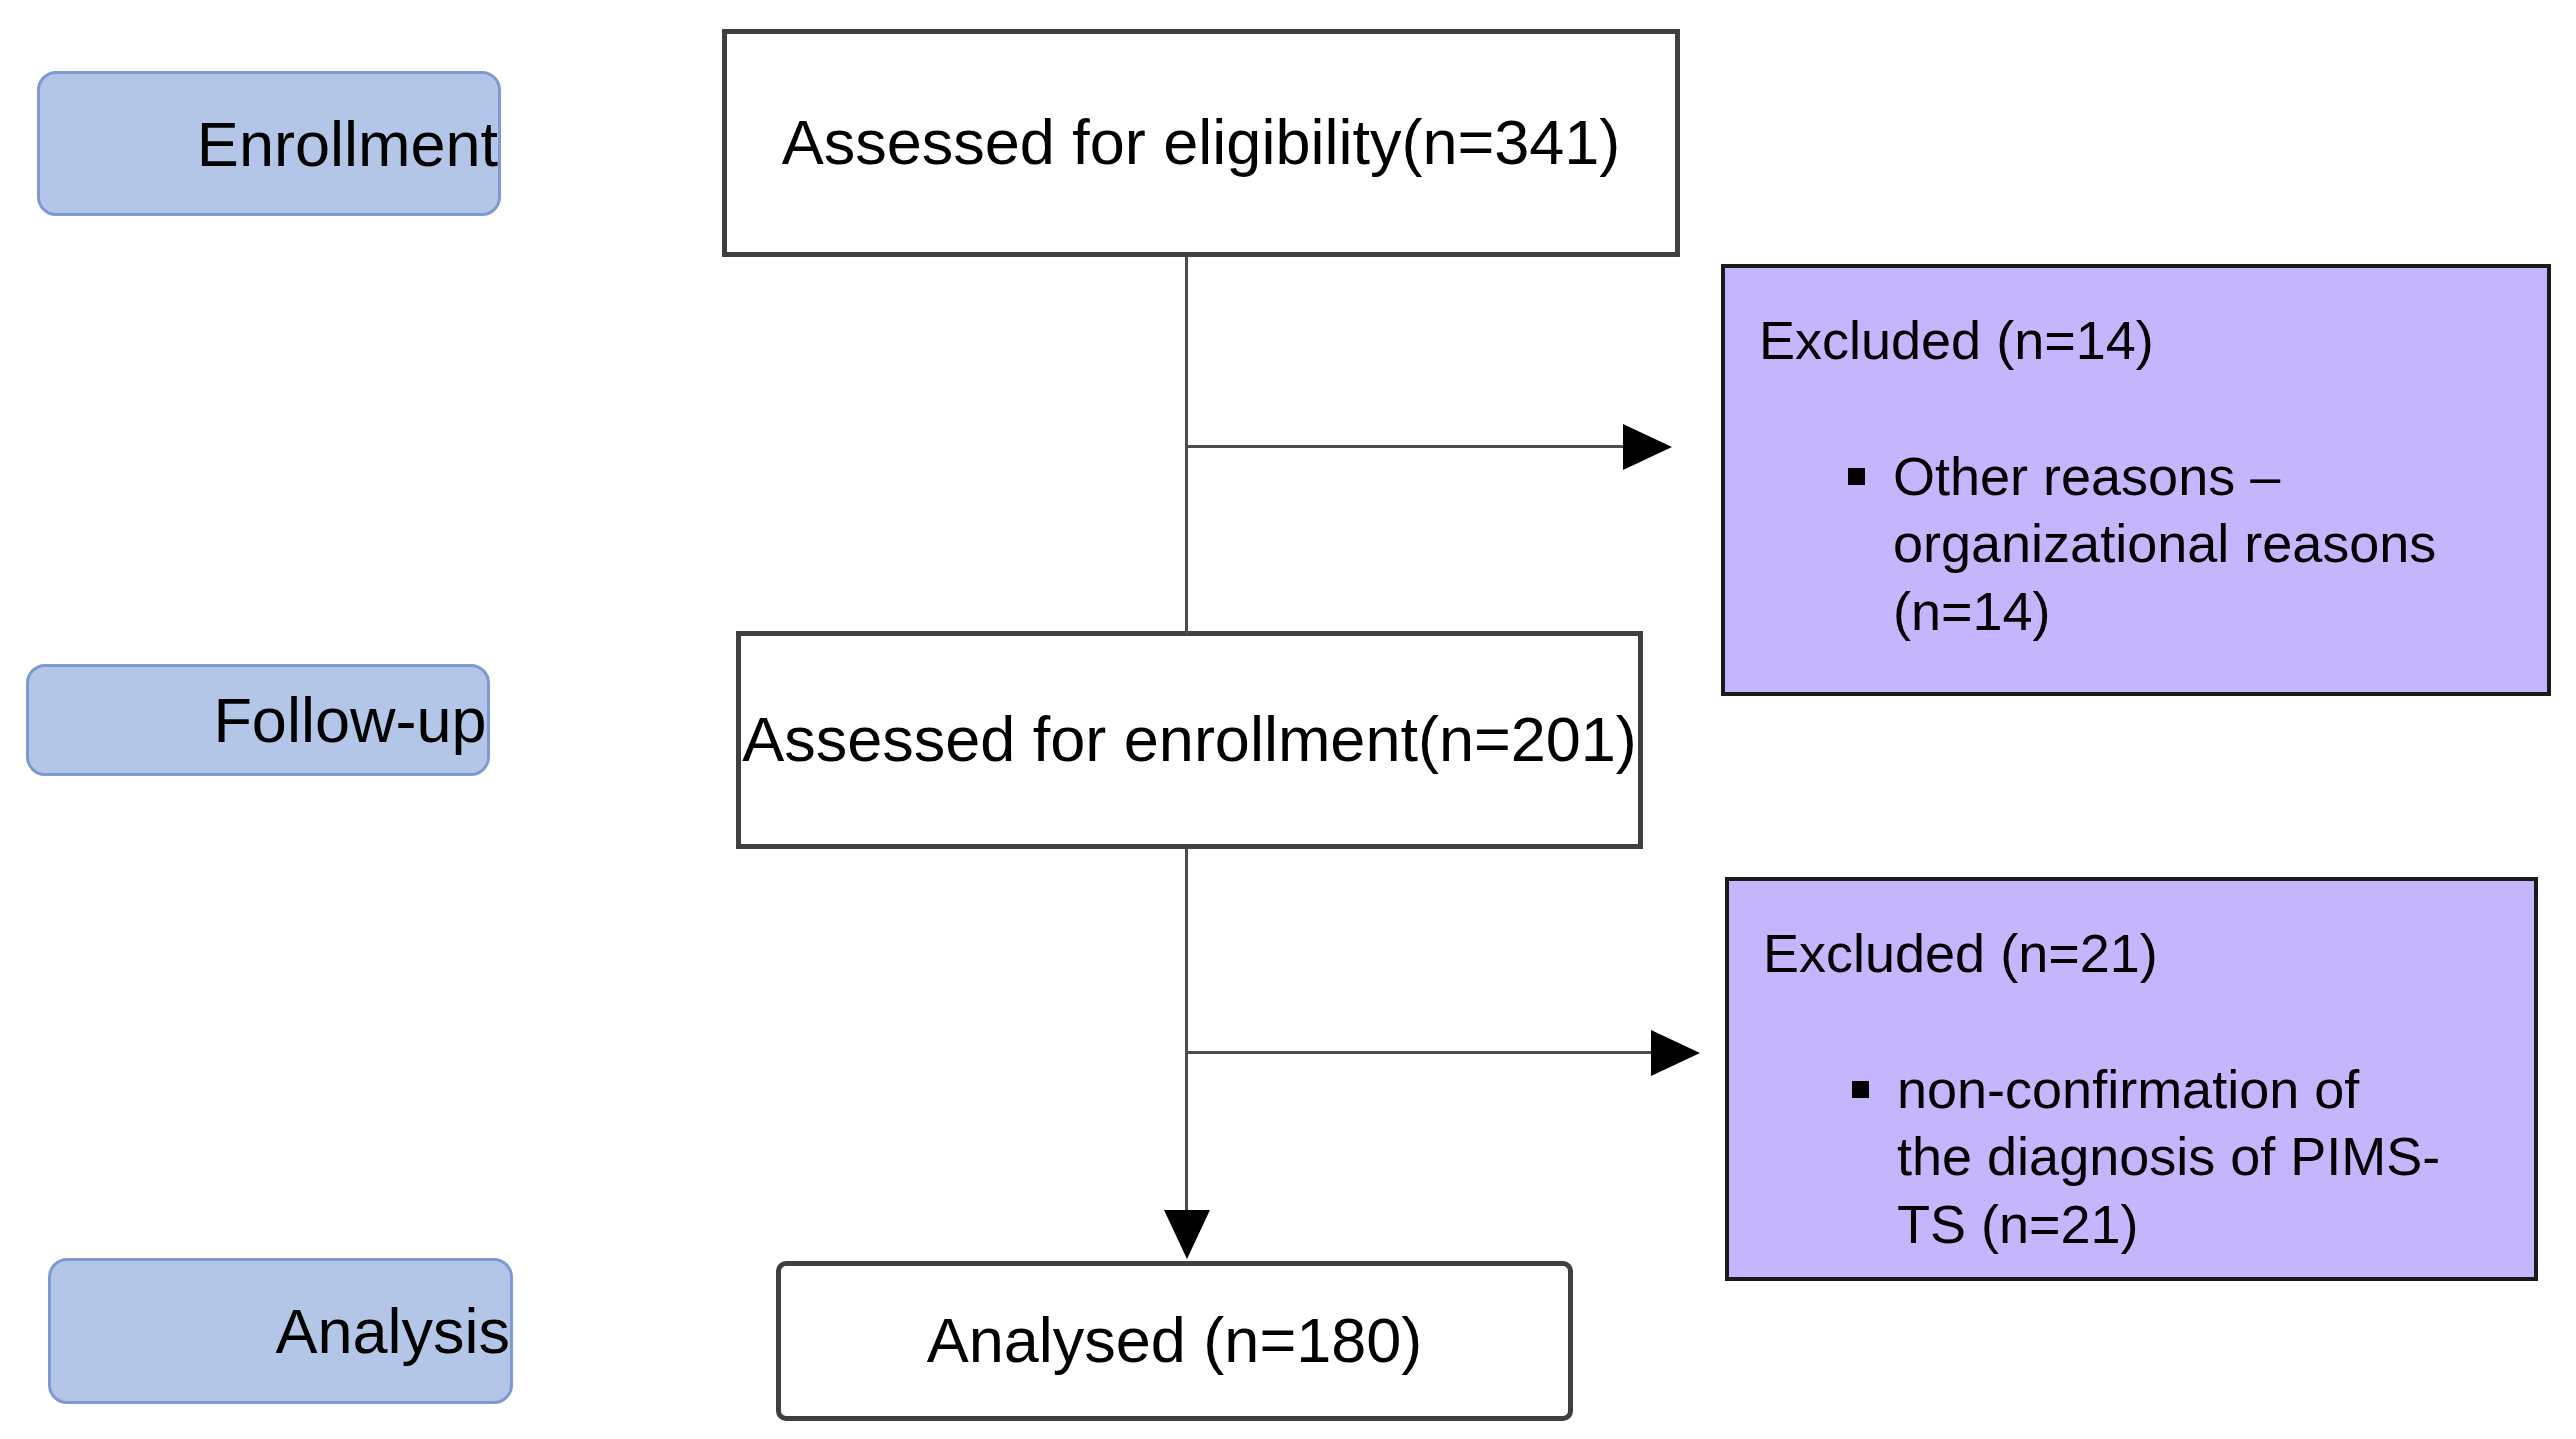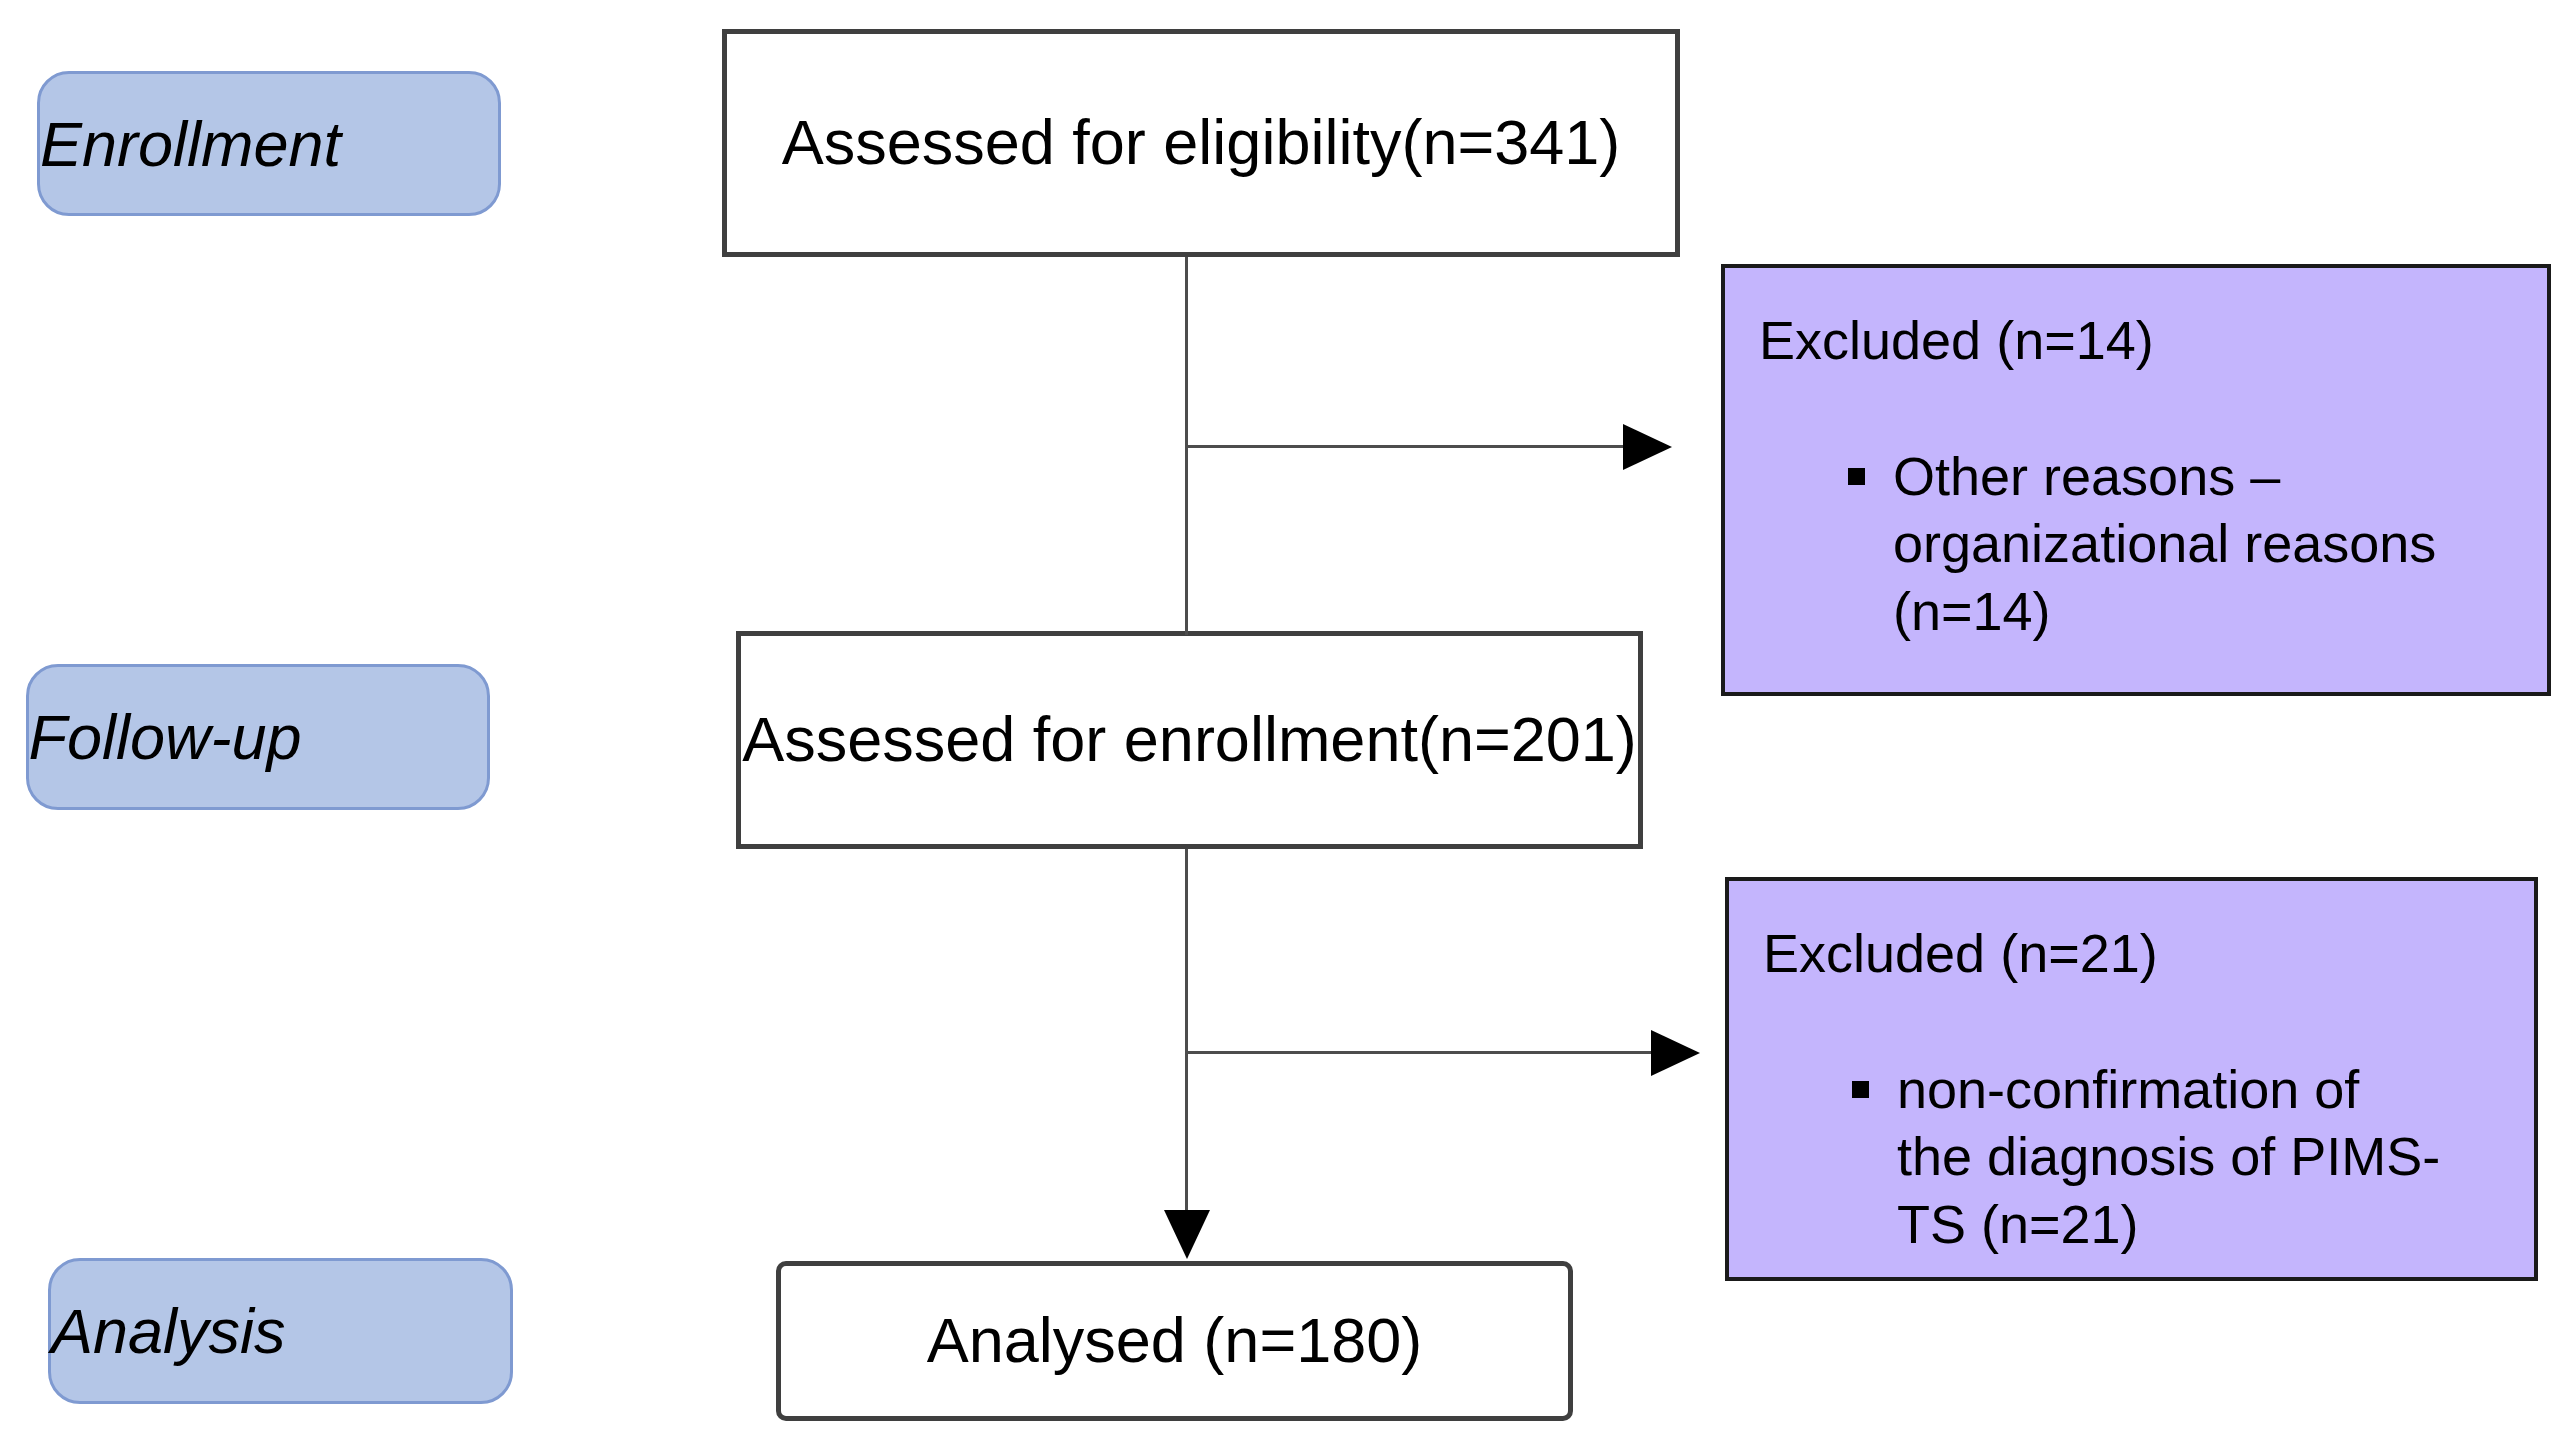--- a/index.html
+++ b/index.html
@@ -16,29 +16,28 @@
     color: var(--text, #000000);
     overflow: hidden;
   }
   .canvas * { box-sizing: border-box; }
 
   
   .stage {
     position: absolute;
     display: flex;
     align-items: center;
-    justify-content: flex-start;
+    justify-content: flex-end;
     background: var(--stage-fill, #b4c6e7);
     border: 3.4px solid var(--stage-border, #7f9ad1);
-    border-radius: 32px;
+    border-radius: 19px;
     font-size: 63px;
-    font-style: italic;
   }
   #stage-enrollment { left: 37px;  top: 71px;   width: 464px; height: 145px; }
-  #stage-followup   { left: 25.5px;  top: 664px;  width: 464px; height: 146px; }
+  #stage-followup   { left: 25.5px;  top: 664px;  width: 464px; height: 112px; }
   #stage-analysis   { left: 48px;  top: 1258px; width: 465px; height: 146px; }
 
   
   .flowbox {
     position: absolute;
     display: flex;
     align-items: center;
     justify-content: center;
     background: #ffffff;
     border: 5.1px solid var(--box-border, #3f3f3f);

